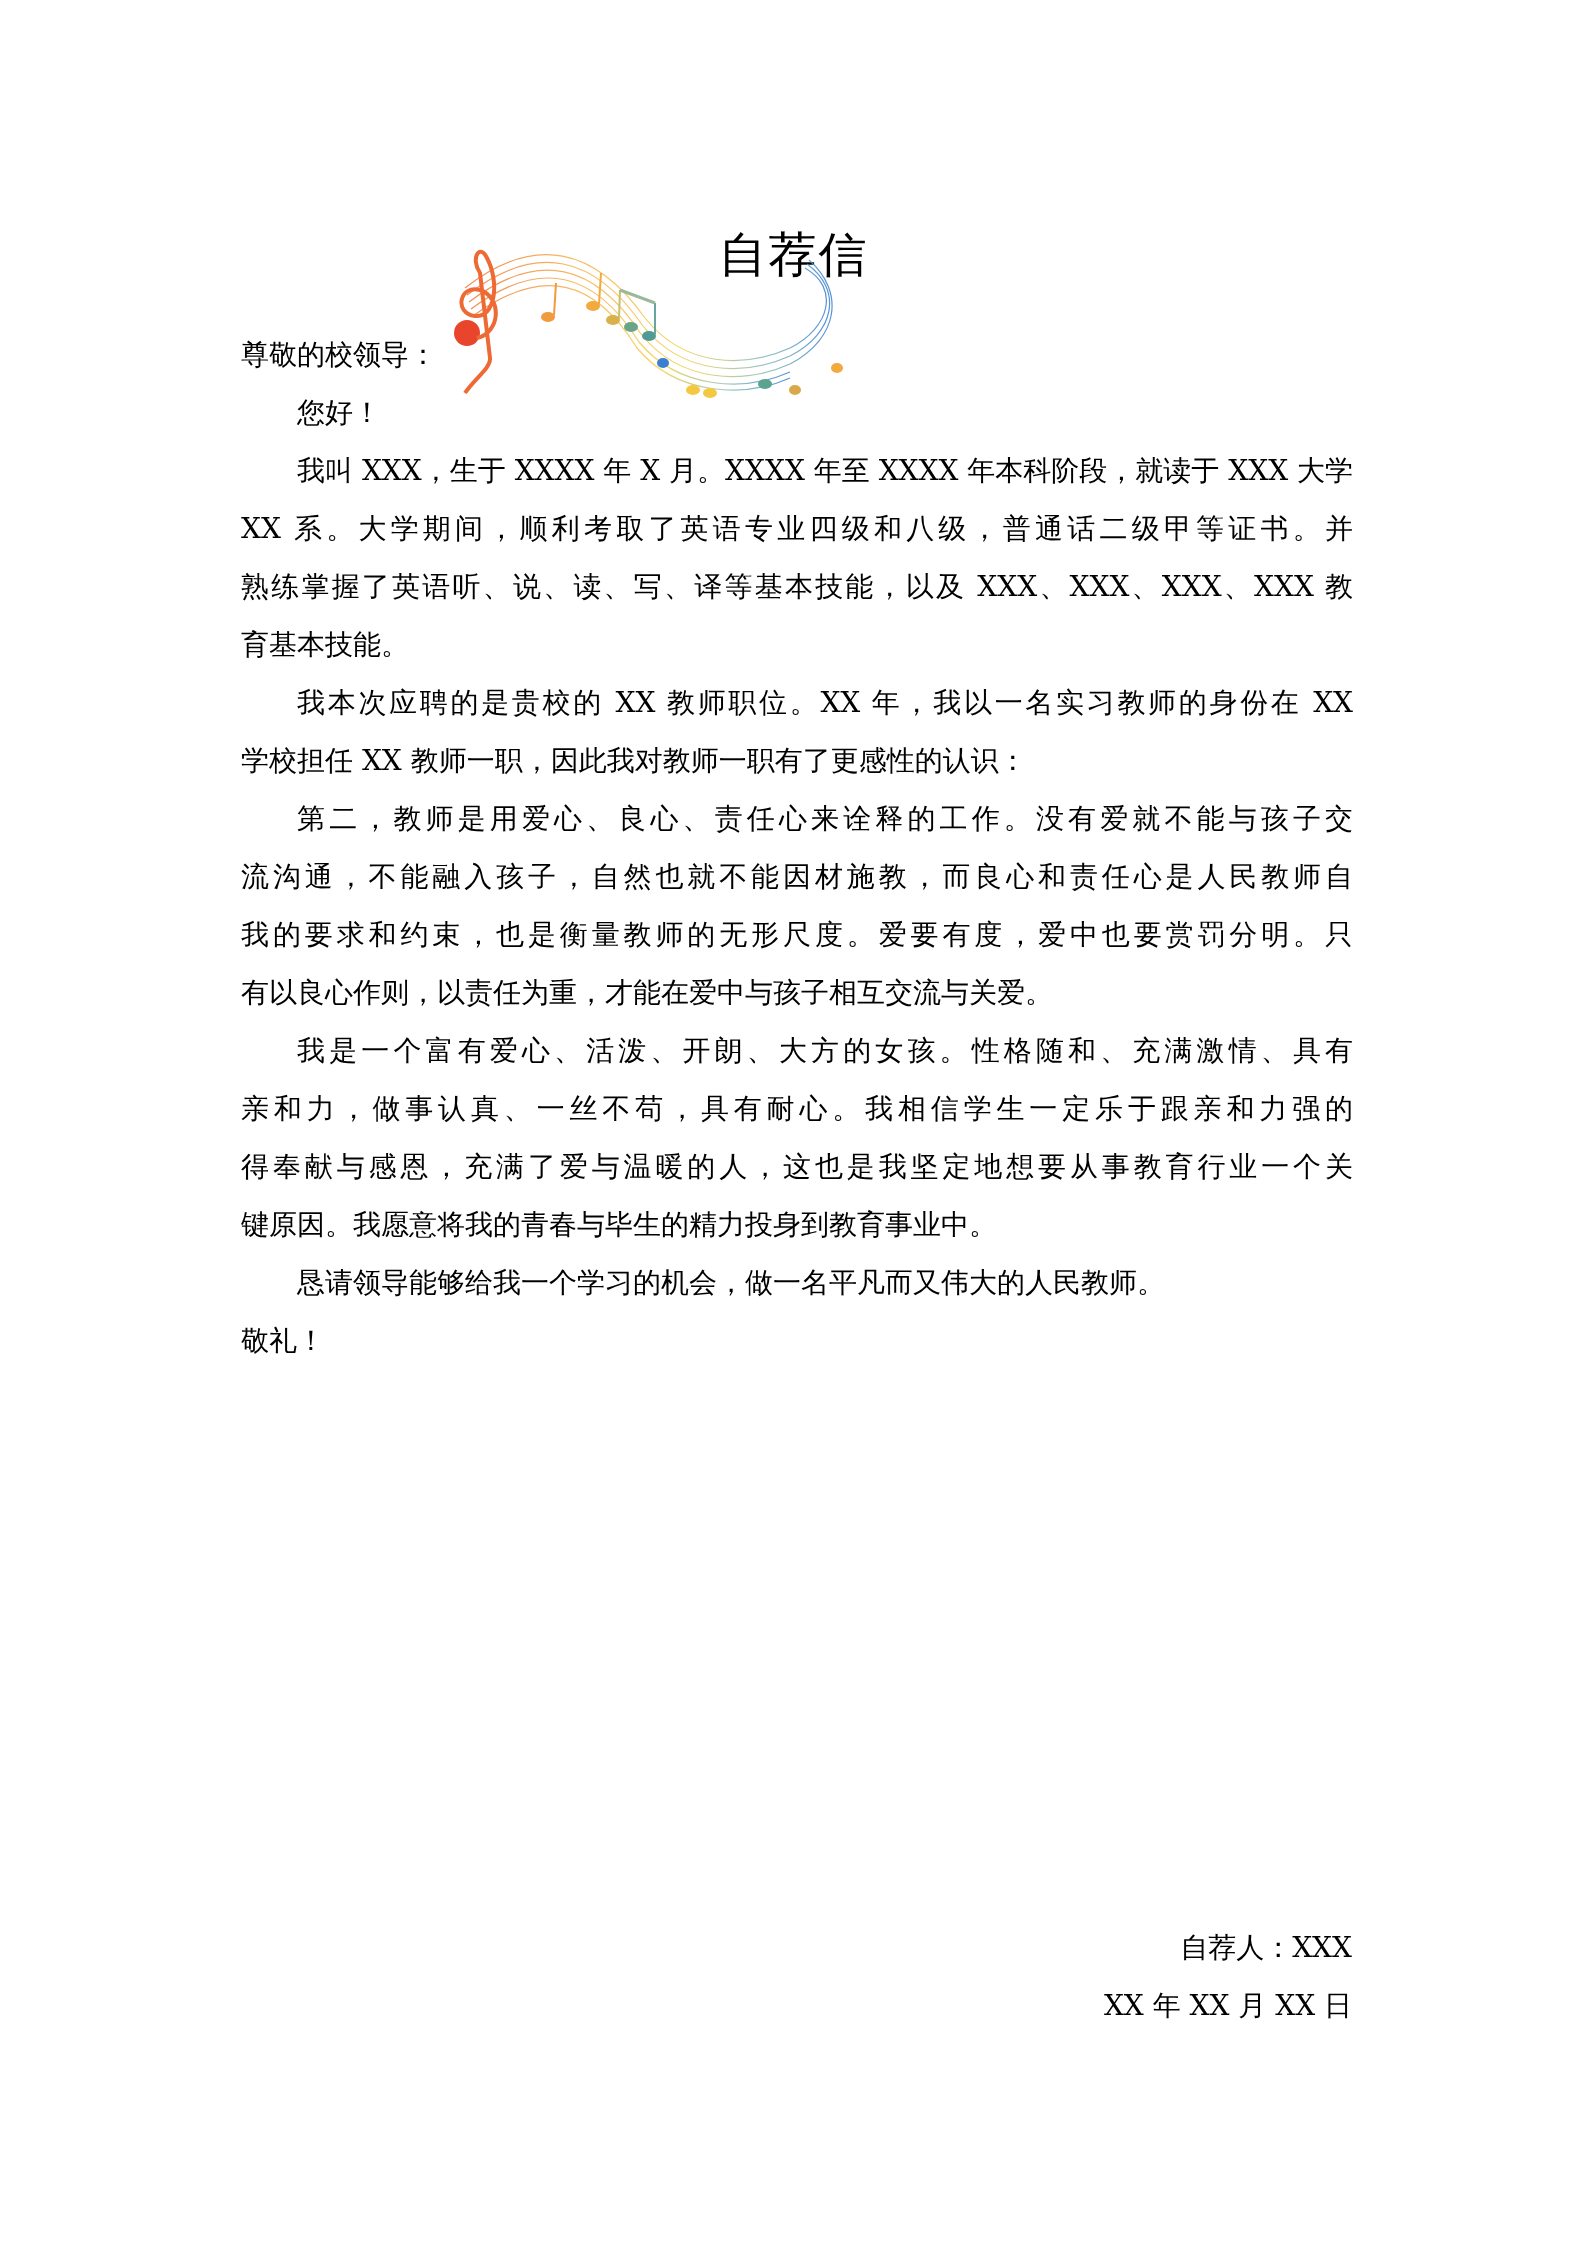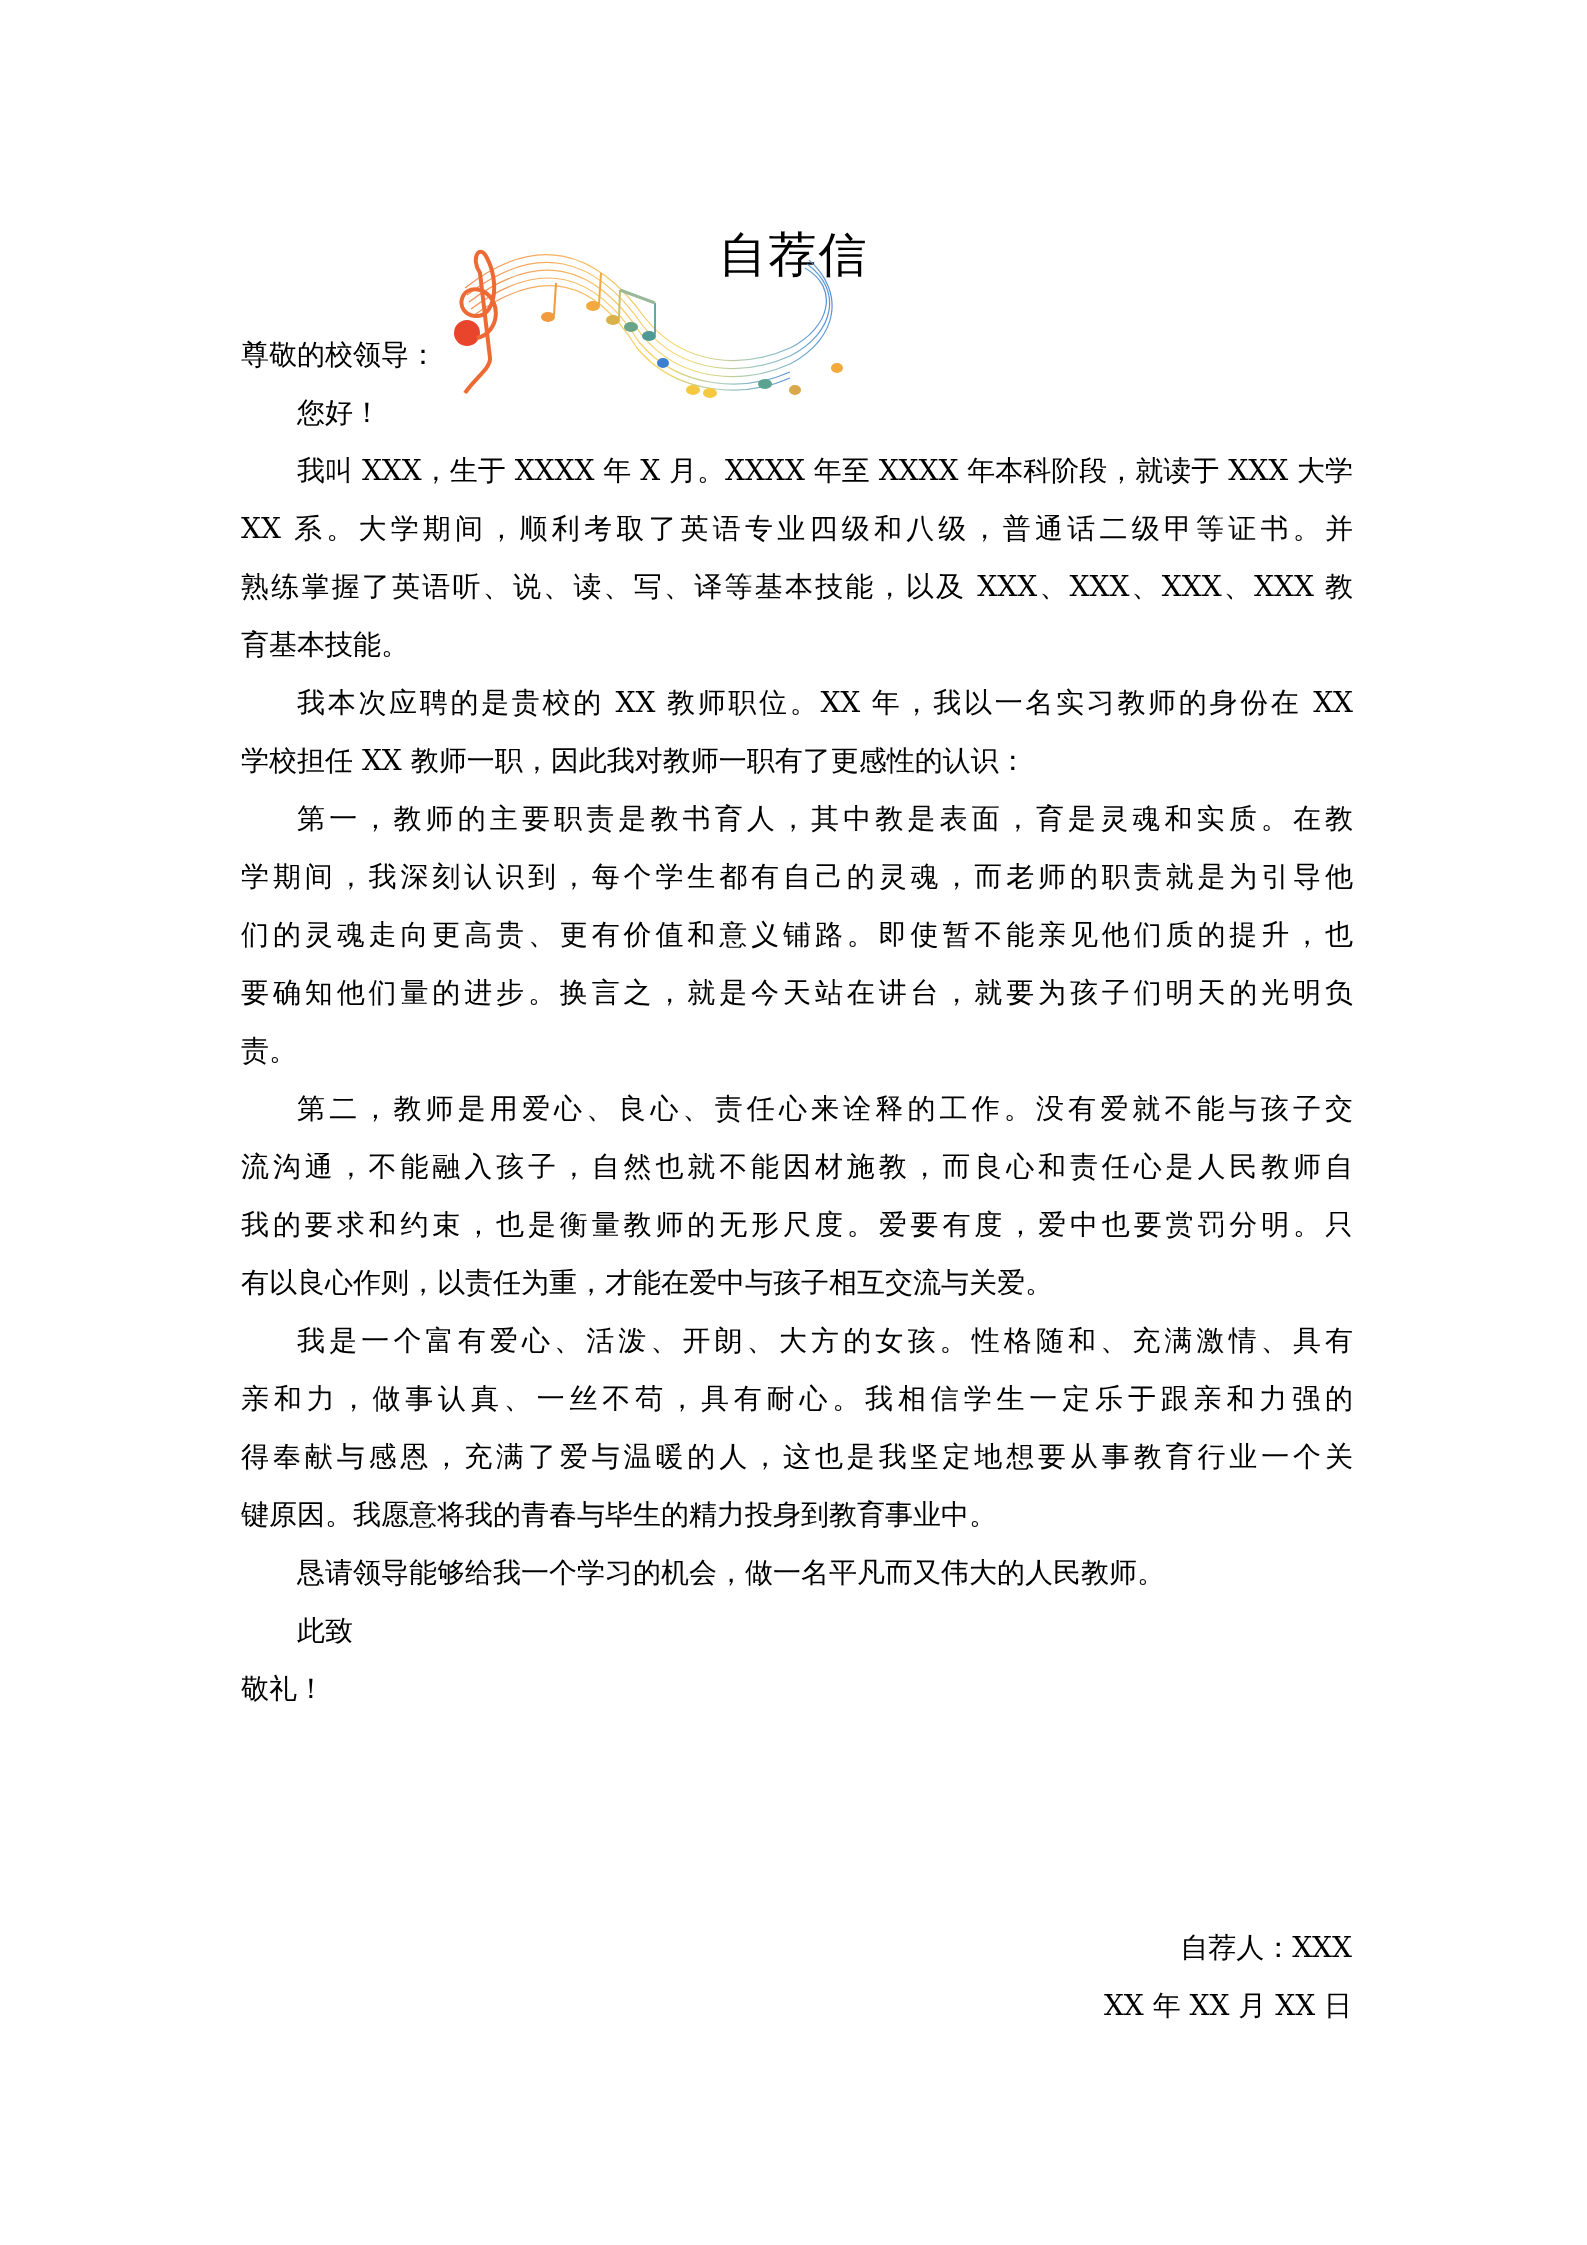--- a/index.html
+++ b/index.html
@@ -73,46 +73,38 @@
       <div class="line">XX 系。大学期间，顺利考取了英语专业四级和八级，普通话二级甲等证书。并</div>
       <div class="line">熟练掌握了英语听、说、读、写、译等基本技能，以及 XXX、XXX、XXX、XXX 教</div>
       <div class="line last">育基本技能。</div>
     </div>
 
     <div>
       <div class="line indent">我本次应聘的是贵校的 XX 教师职位。XX 年，我以一名实习教师的身份在 XX</div>
       <div class="line last">学校担任 XX 教师一职，因此我对教师一职有了更感性的认识：</div>
     </div>
 
-    <div>
-      <div class="line indent">第一，教师的主要职责是教书育人，其中教是表面，育是灵魂和实质。在教</div>
-      <div class="line">学期间，我深刻认识到，每个学生都有自己的灵魂，而老师的职责就是为引导他</div>
-      <div class="line">们的灵魂走向更高贵、更有价值和意义铺路。即使暂不能亲见他们质的提升，也</div>
-      <div class="line">要确知他们量的进步。换言之，就是今天站在讲台，就要为孩子们明天的光明负</div>
-      <div class="line last">责。</div>
-    </div>
 
     <div>
       <div class="line indent">第二，教师是用爱心、良心、责任心来诠释的工作。没有爱就不能与孩子交</div>
       <div class="line">流沟通，不能融入孩子，自然也就不能因材施教，而良心和责任心是人民教师自</div>
       <div class="line">我的要求和约束，也是衡量教师的无形尺度。爱要有度，爱中也要赏罚分明。只</div>
       <div class="line last">有以良心作则，以责任为重，才能在爱中与孩子相互交流与关爱。</div>
     </div>
 
     <div>
       <div class="line indent">我是一个富有爱心、活泼、开朗、大方的女孩。性格随和、充满激情、具有</div>
       <div class="line">亲和力，做事认真、一丝不苟，具有耐心。我相信学生一定乐于跟亲和力强的</div>
       <div class="line">得奉献与感恩，充满了爱与温暖的人，这也是我坚定地想要从事教育行业一个关</div>
       <div class="line last">键原因。我愿意将我的青春与毕生的精力投身到教育事业中。</div>
     </div>
 
     <div>
       <div class="line last indent">恳请领导能够给我一个学习的机会，做一名平凡而又伟大的人民教师。</div>
     </div>
 
-    <div class="line last indent">此致</div>
     <div class="line last">敬礼！</div>
   </div>
 
   <div class="sig" style="top:1919px;">自荐人：XXX</div>
   <div class="sig" style="top:1977px;margin-left:48px;">XX 年 XX 月 XX 日</div>
 
 </div>
 
 </body></html>

